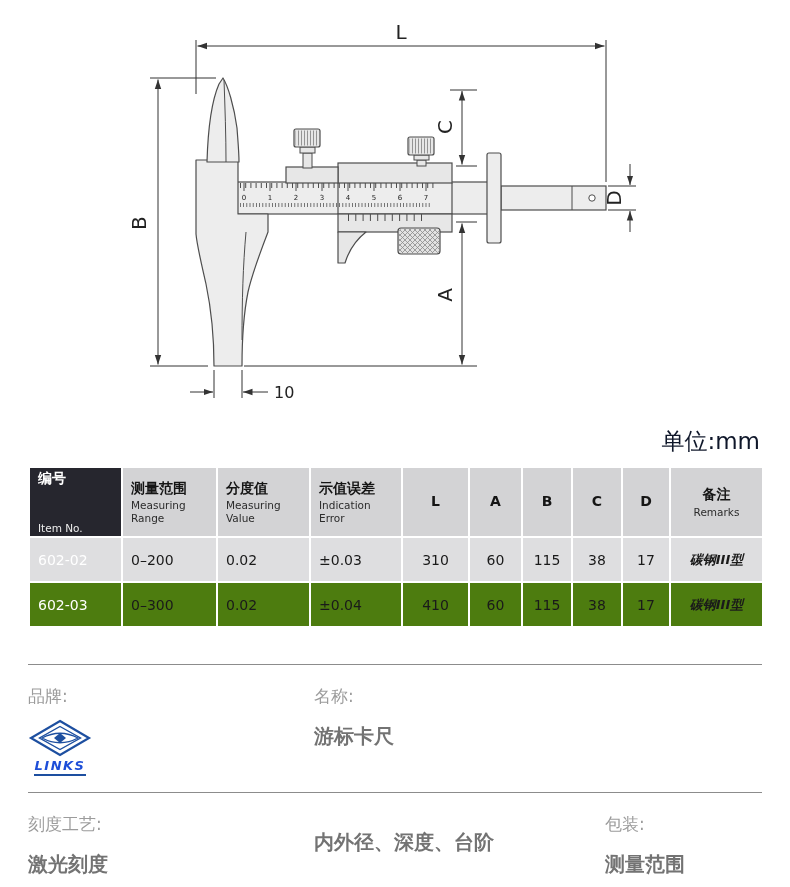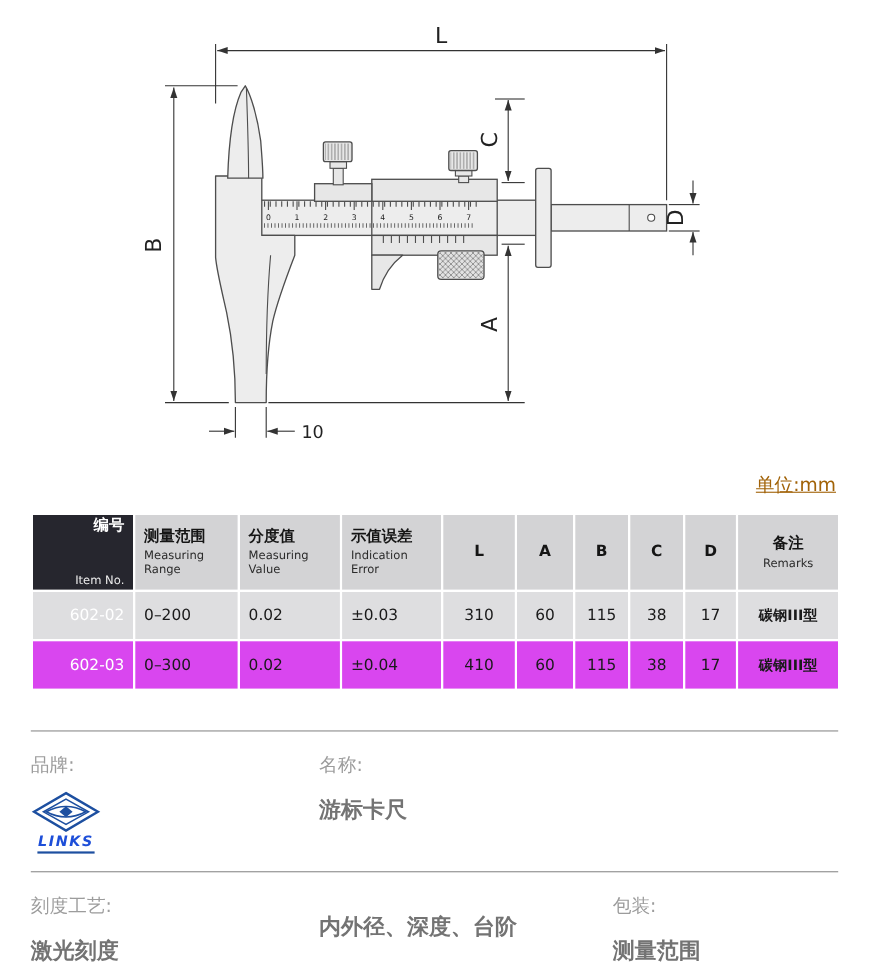--- a/index.html
+++ b/index.html
@@ -10,44 +10,44 @@
   }
   .page { width:790px; height:887px; }
 
   
   .diagram { display:block; }
   .diagram .dim-label { font-size:20px; fill:#222; }
   .diagram .dim-label-sm { font-size:16px; fill:#222; }
   .diagram .num { font-size:7px; fill:#222; }
 
   
-  .unit { text-align:right; padding:0 30px; font-size:17px; color:#a16207; height:22px; line-height:22px;text-decoration:underline; }
+  .unit { text-align:right; padding:0 30px; font-size:23px; color:#0f172a; height:22px; line-height:22px; }
 
   
   table.spec { border-collapse:collapse; table-layout:fixed; width:734px; margin:14px 28px 0; }
   table.spec th, table.spec td { border:2px solid #fff; overflow:hidden; padding:2px 8px; }
   table.spec thead th { background:#d3d3d5; height:52px; vertical-align:middle; text-align:left; }
   table.spec .cn { font-size:14px; font-weight:bold; color:#151515; line-height:1.25; }
   table.spec .en { font-size:10.5px; font-weight:normal; color:#2b2b2b; line-height:1.2; margin-top:2px; }
-  table.spec th.dark, table.spec td.dark { background:#26262e; color:#fff;text-align:right; }
+  table.spec th.dark, table.spec td.dark { background:#26262e; color:#fff; }
   table.spec th.dark .cn { color:#fff; }
   table.spec th.dark .en { color:#ececec;margin-top:34px; }
   table.spec th.ctr { text-align:center; }
   table.spec tbody td { height:45px; font-size:14px; color:#1a1a1a; }
   table.spec tbody tr.r0 td { background:#dedee0; }
-  table.spec tbody tr.r1 td { background:#d946ef; }
+  table.spec tbody tr.r1 td { background:#4d7c0f; }
   table.spec tbody td.dark { background:#26262e; color:#fff; }
   table.spec td.ctr { text-align:center; }
-  table.spec td.remark { text-align:center; font-weight:bold; font-size:13px; }
+  table.spec td.remark { text-align:center; font-weight:bold; font-size:13px;font-style:italic; }
 
   
   .rule { border:none; border-top:1px solid #8c8c8c; margin:36px 28px 0; }
   .rule.r2 { margin-top:16px; }
   .rule.r3 { margin-top:22px; }
-  .info-grid { display:grid; grid-template-columns:262px 267px 1fr; padding:20px 28px 0; }
+  .info-grid { display:grid; grid-template-columns:262px 267px 1fr; padding:20px 28px 0;gap:24px; }
   .info-label { font-size:17px; color:#9c9c9c; line-height:22px; }
   .info-value { font-size:20px; font-weight:600; color:#737373; margin-top:16px; line-height:27px; }
   .brand-logo { margin-top:12px; display:inline-flex; flex-direction:column; align-items:center; }
   .logo-text {
     color:#1d4ed8; font-style:italic; font-weight:bold; font-size:13px;
     letter-spacing:1.5px; border-bottom:2px solid #1d4fa0; padding:0 1px 1px; margin-top:1px;
   }
 </style>
 </head>
 <body>

